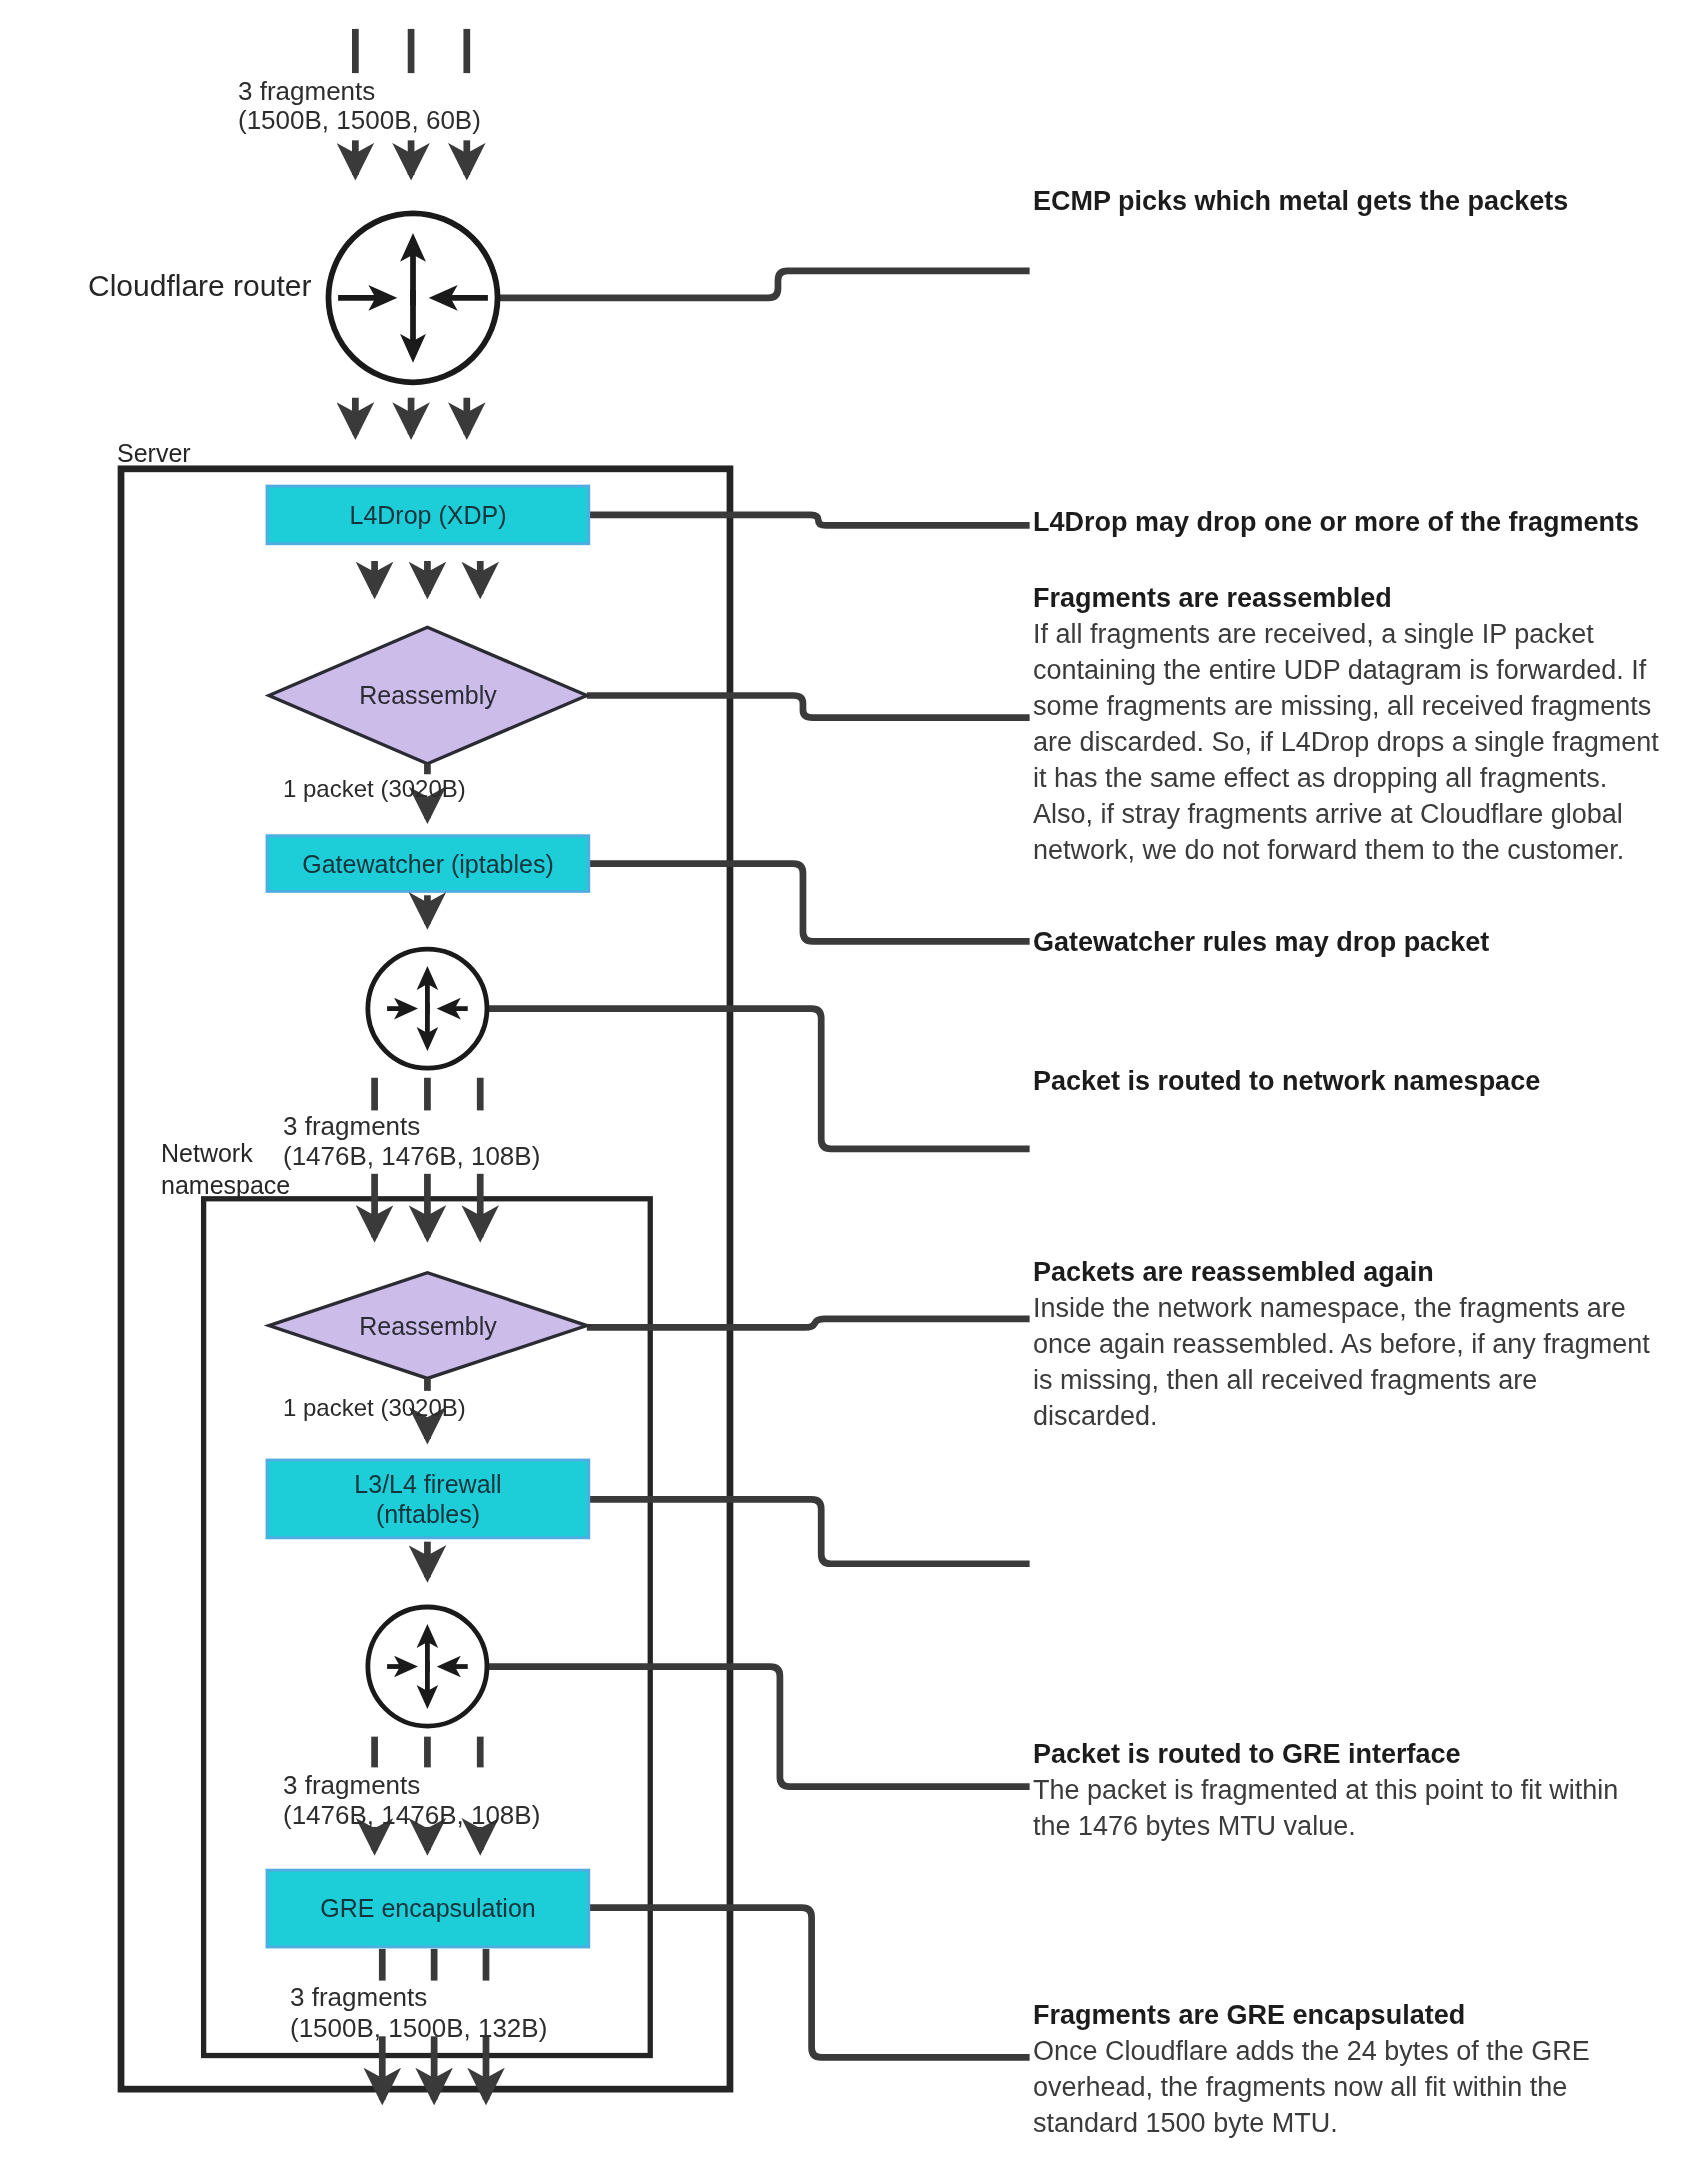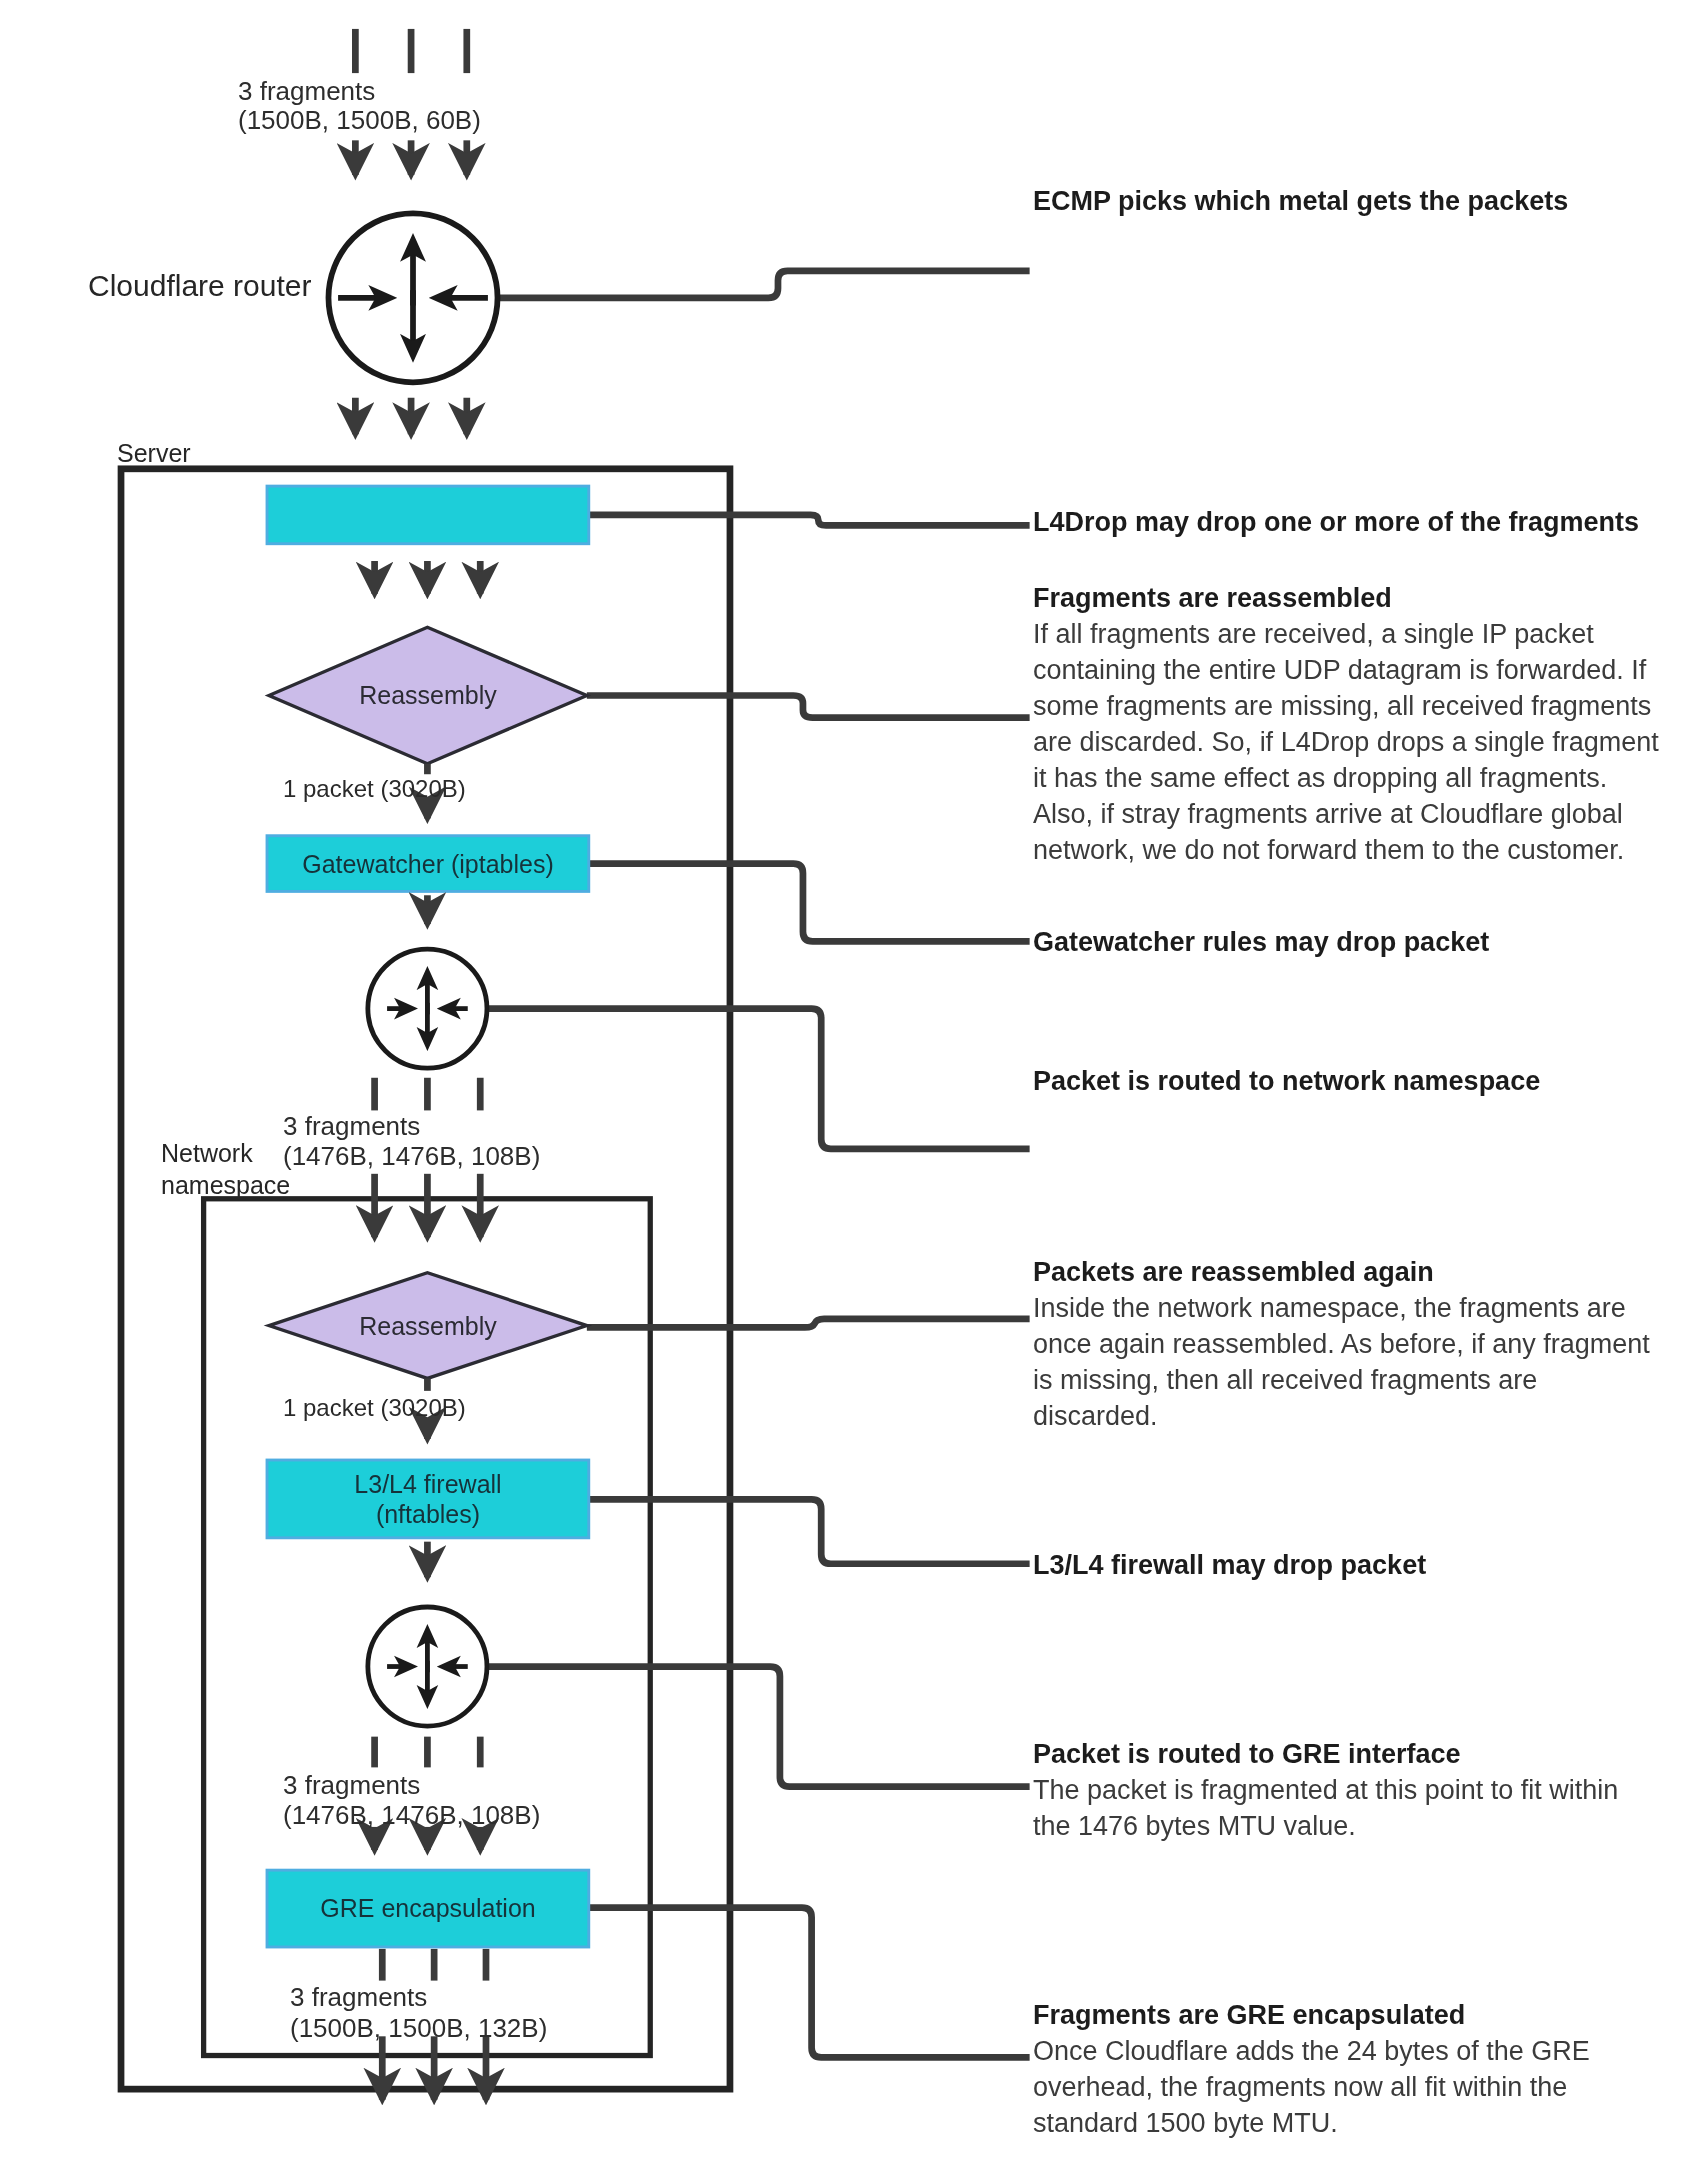--- a/index.html
+++ b/index.html
@@ -143,20 +143,21 @@
     </g>
   </svg>
 
   <div class="lbl ctr frag" style="left:238px; top:76px; width:346px;">3 fragments</div>
   <div class="lbl ctr frag" style="left:238px; top:105px; width:346px;">(1500B, 1500B, 60B)</div>
 
   <div class="lbl ctr router-lbl" style="left:88px; top:267px; width:229px;">Cloudflare router</div>
 
   <div class="lbl container-lbl" style="left:117px; top:437px;">Server</div>
 
+  <div class="lbl flexctr boxlbl" style="left:267px; top:486px; width:322px; height:58px;">L4Drop (XDP)</div>
 
   <div class="lbl flexctr diamond-lbl" style="left:269px; top:627px; width:318px; height:136px;">Reassembly</div>
 
   <div class="lbl ctr packet" style="left:283px; top:775px; width:288px;">1 packet (3020B)</div>
 
   <div class="lbl flexctr boxlbl" style="left:267px; top:836px; width:322px; height:56px;">Gatewatcher (iptables)</div>
 
   <div class="lbl ctr frag" style="left:283px; top:1111px; width:288px;">3 fragments</div>
   <div class="lbl ctr frag" style="left:283px; top:1141px; width:288px;">(1476B, 1476B, 108B)</div>
 
@@ -198,23 +199,20 @@
 
   <div class="annotation" style="top:1063px;">
     <div class="t">Packet is routed to network namespace</div>
   </div>
 
   <div class="annotation" style="top:1254px;">
     <div class="t">Packets are reassembled again</div>
     <div>Inside the network namespace, the fragments are once again reassembled. As before, if any fragment is missing, then all received fragments are discarded.</div>
   </div>
 
-  <div class="annotation" style="top:1547px;">
-    <div class="t">L3/L4 firewall may drop packet</div>
-  </div>
 
   <div class="annotation" style="top:1736px;">
     <div class="t">Packet is routed to GRE interface</div>
     <div>The packet is fragmented at this point to fit within the 1476 bytes MTU value.</div>
   </div>
 
   <div class="annotation" style="top:1997px;">
     <div class="t">Fragments are GRE encapsulated</div>
     <div>Once Cloudflare adds the 24 bytes of the GRE overhead, the fragments now all fit within the standard 1500 byte MTU.</div>
   </div>

